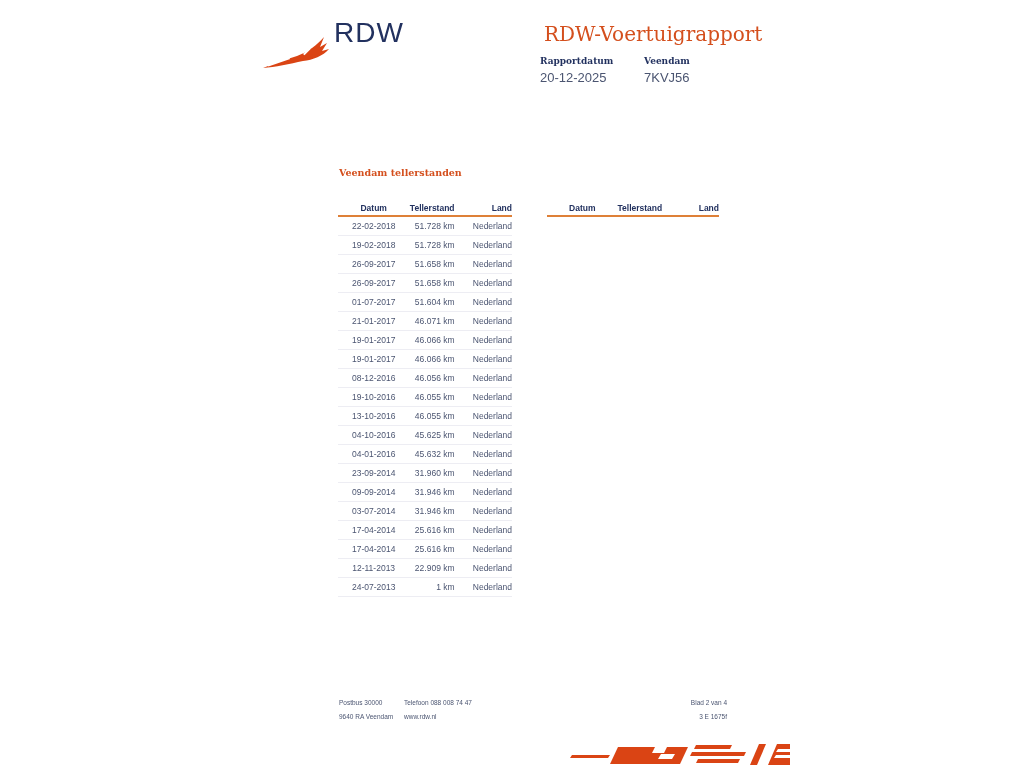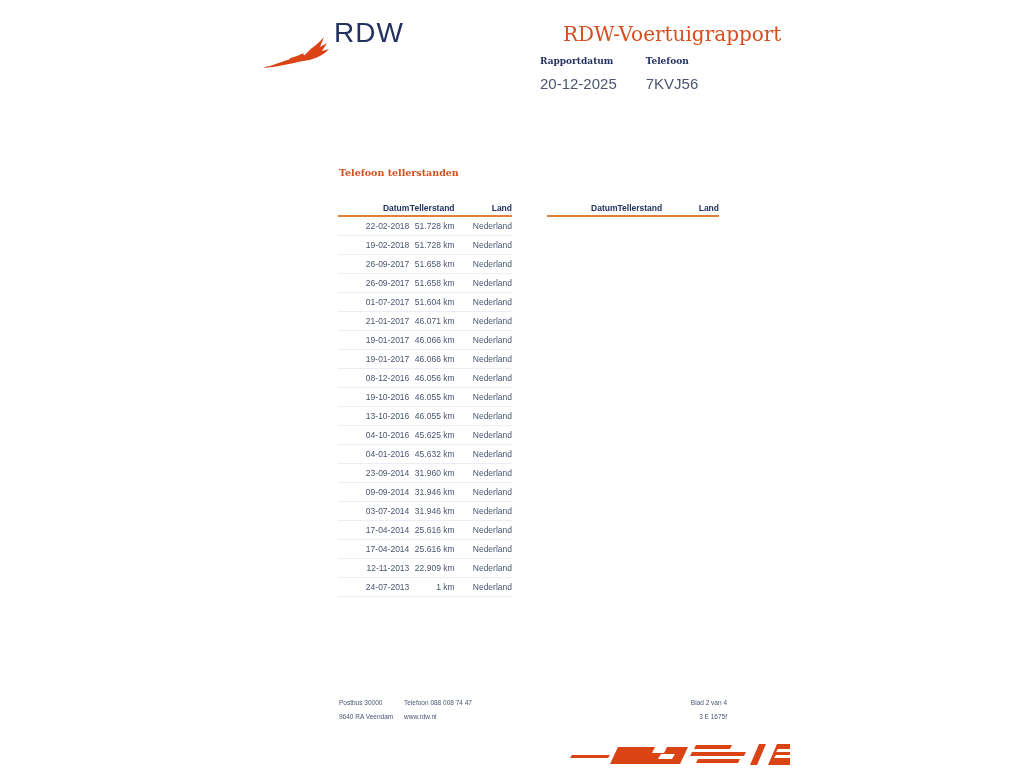--- a/index.html
+++ b/index.html
@@ -11,38 +11,38 @@
     --row-line:#ededf3;
   }
   *{margin:0;padding:0;box-sizing:border-box;}
   html,body{width:1024px;height:768px;background:#ffffff;overflow:hidden;}
   body{font-family:"Liberation Sans", sans-serif;color:var(--body-text);position:relative;}
   .abs{position:absolute;}
 
   
   .logo-mark{left:263px;top:32px;width:68px;height:38px;}
   .brand{left:334px;top:17px;font-family:Liberation Sans, sans-serif;font-size:28px;letter-spacing:1px;color:var(--navy);font-weight:500;}
-  .report-title{left:563px;top:22px;font-family:"DejaVu Serif", serif;font-size:20px;font-weight:500;color:var(--orange);}
+  .report-title{left:544px;top:22px;font-family:"DejaVu Serif", serif;font-size:20px;font-weight:500;color:var(--orange);}
   .meta{left:540px;top:55px;display:flex;gap:29px;}
   .meta .block{display:flex;flex-direction:column;}
   .meta .lbl{font-family:"DejaVu Serif", serif;font-weight:bold;font-size:9px;color:var(--navy);line-height:12px;width:75px;}
-  .meta .val{font-size:15px;color:var(--body-text);line-height:12px;margin-top:11px;}
+  .meta .val{font-size:13px;color:var(--body-text);line-height:12px;margin-top:5px;}
 
   
   .section-title{left:339px;top:167px;font-family:"DejaVu Serif", serif;font-weight:bold;font-size:9.5px;color:var(--orange);}
 
   
   table.odo{border-collapse:collapse;table-layout:fixed;}
   .table-left{left:338px;top:203px;width:174px;}
   .table-right{left:547px;top:203px;width:172px;}
   table.odo th{font-size:8.5px;font-weight:bold;color:var(--navy);height:13px;vertical-align:bottom;
     border-bottom:2px solid var(--orange-rule);padding:0 0 2px 0;}
   table.odo td{font-size:8.5px;color:var(--body-text);height:19px;vertical-align:middle;
     border-bottom:1px solid var(--row-line);padding:0;}
-  .col-datum{width:41%;text-align:right;}
+  .col-datum{width:41%;text-align:center;}
   .col-tell{width:26%;text-align:right;}
   .col-land{width:33%;text-align:right;}
 
   
   .footer-left{left:339px;top:699px;}
   .footer-mid{left:404px;top:699px;}
   .footer-right{left:600px;top:699px;width:127px;text-align:right;}
   .foot-line{font-size:6.5px;color:var(--body-text);line-height:8px;display:block;}
   .foot-line + .foot-line{margin-top:6px;}
 
@@ -61,26 +61,26 @@
 <div class="abs brand">RDW</div>
 
 <h1 class="abs report-title">RDW-Voertuigrapport</h1>
 
 <div class="abs meta">
   <div class="block">
     <span class="lbl">Rapportdatum</span>
     <span class="val">20-12-2025</span>
   </div>
   <div class="block">
-    <span class="lbl">Telefoon</span>
+    <span class="lbl">Veendam</span>
     <span class="val">7KVJ56</span>
   </div>
 </div>
 
-<h2 class="abs section-title">Telefoon tellerstanden</h2>
+<h2 class="abs section-title">Veendam tellerstanden</h2>
 
 <table class="abs odo table-left">
   <thead>
     <tr>
       <th class="col-datum">Datum</th>
       <th class="col-tell">Tellerstand</th>
       <th class="col-land">Land</th>
     </tr>
   </thead>
   <tbody>

